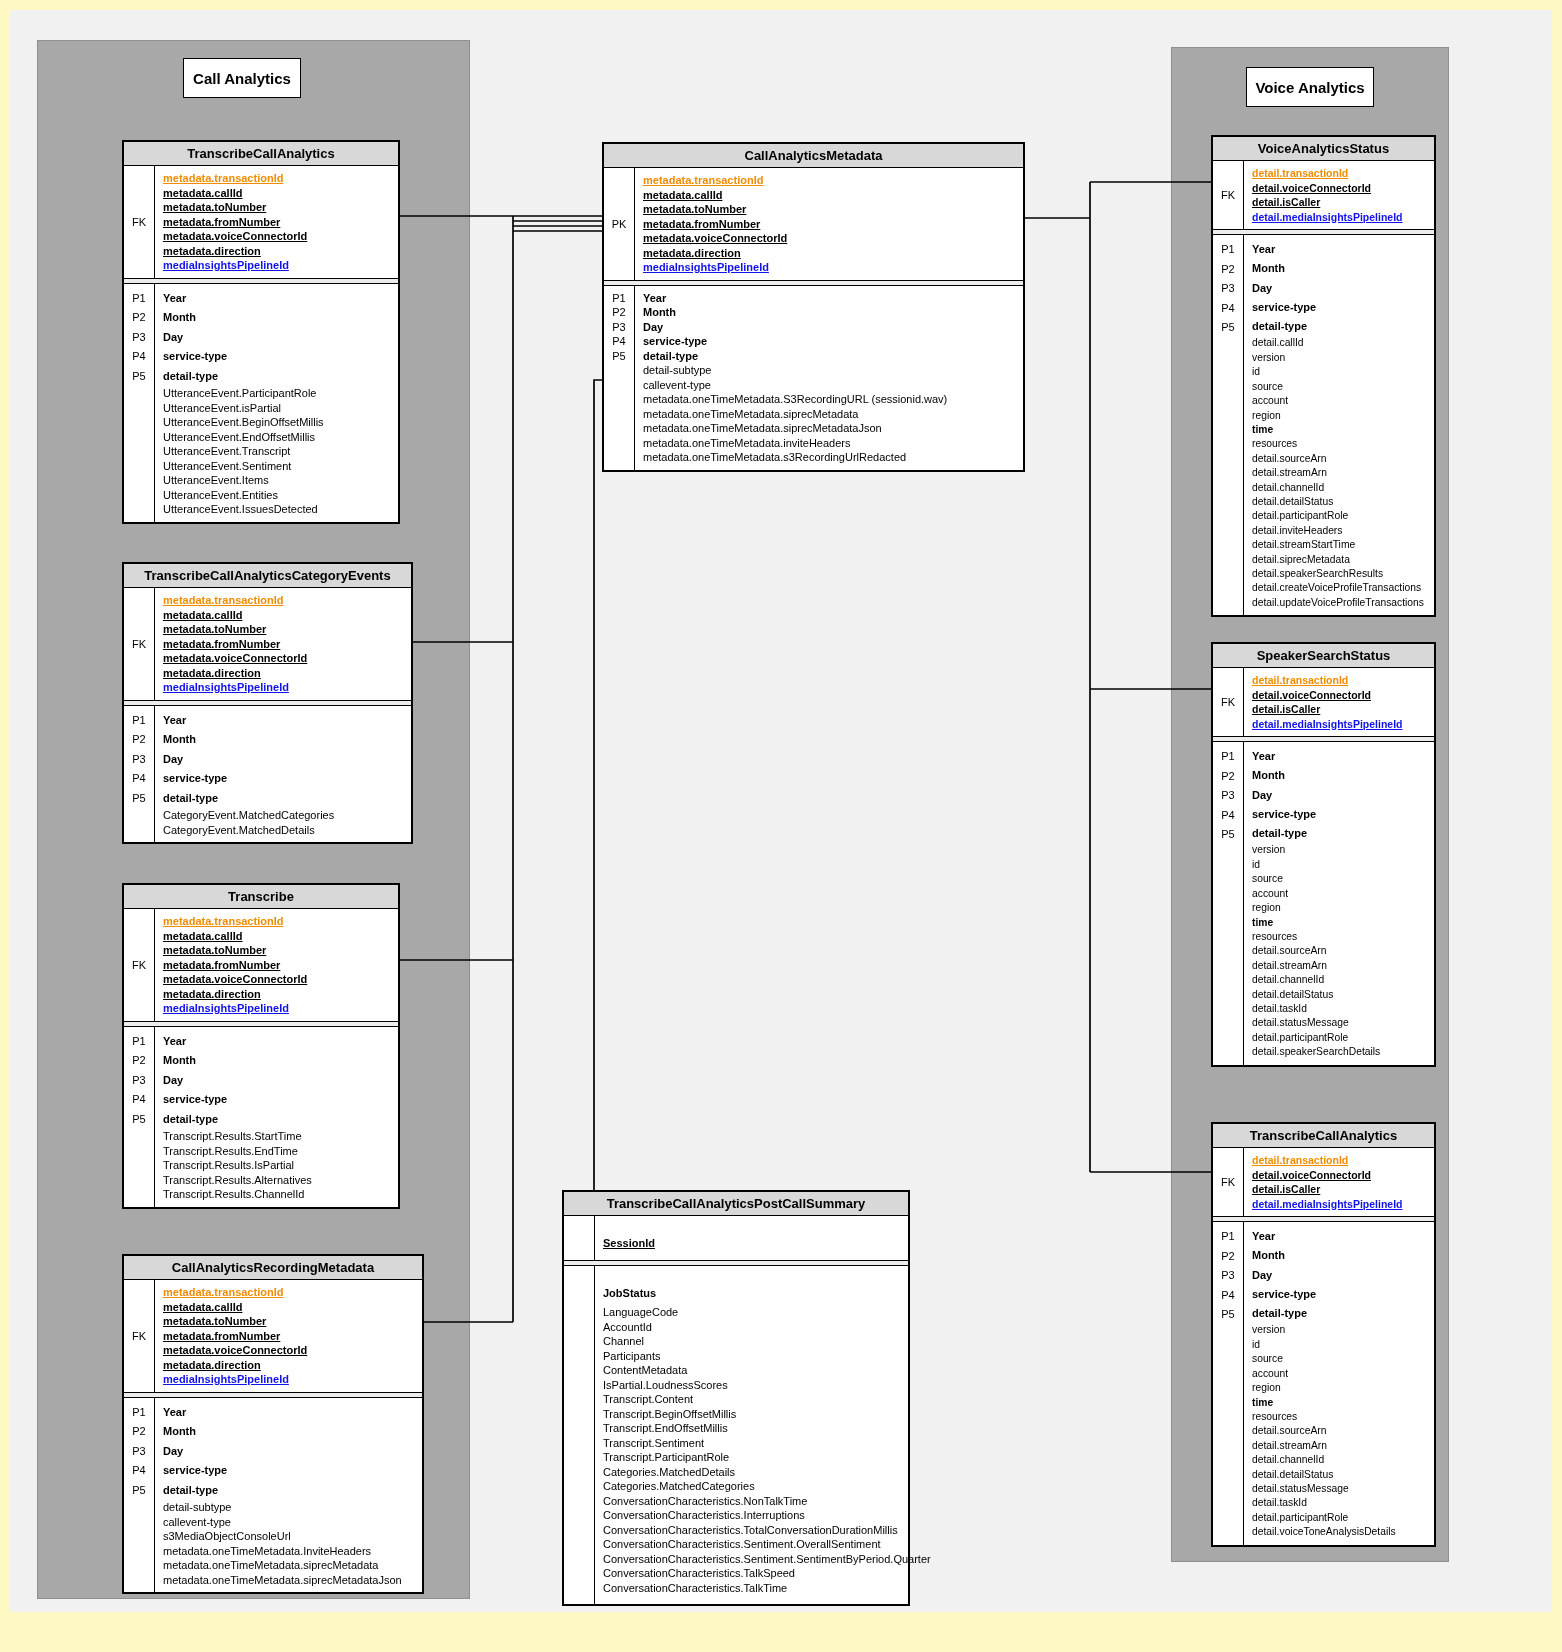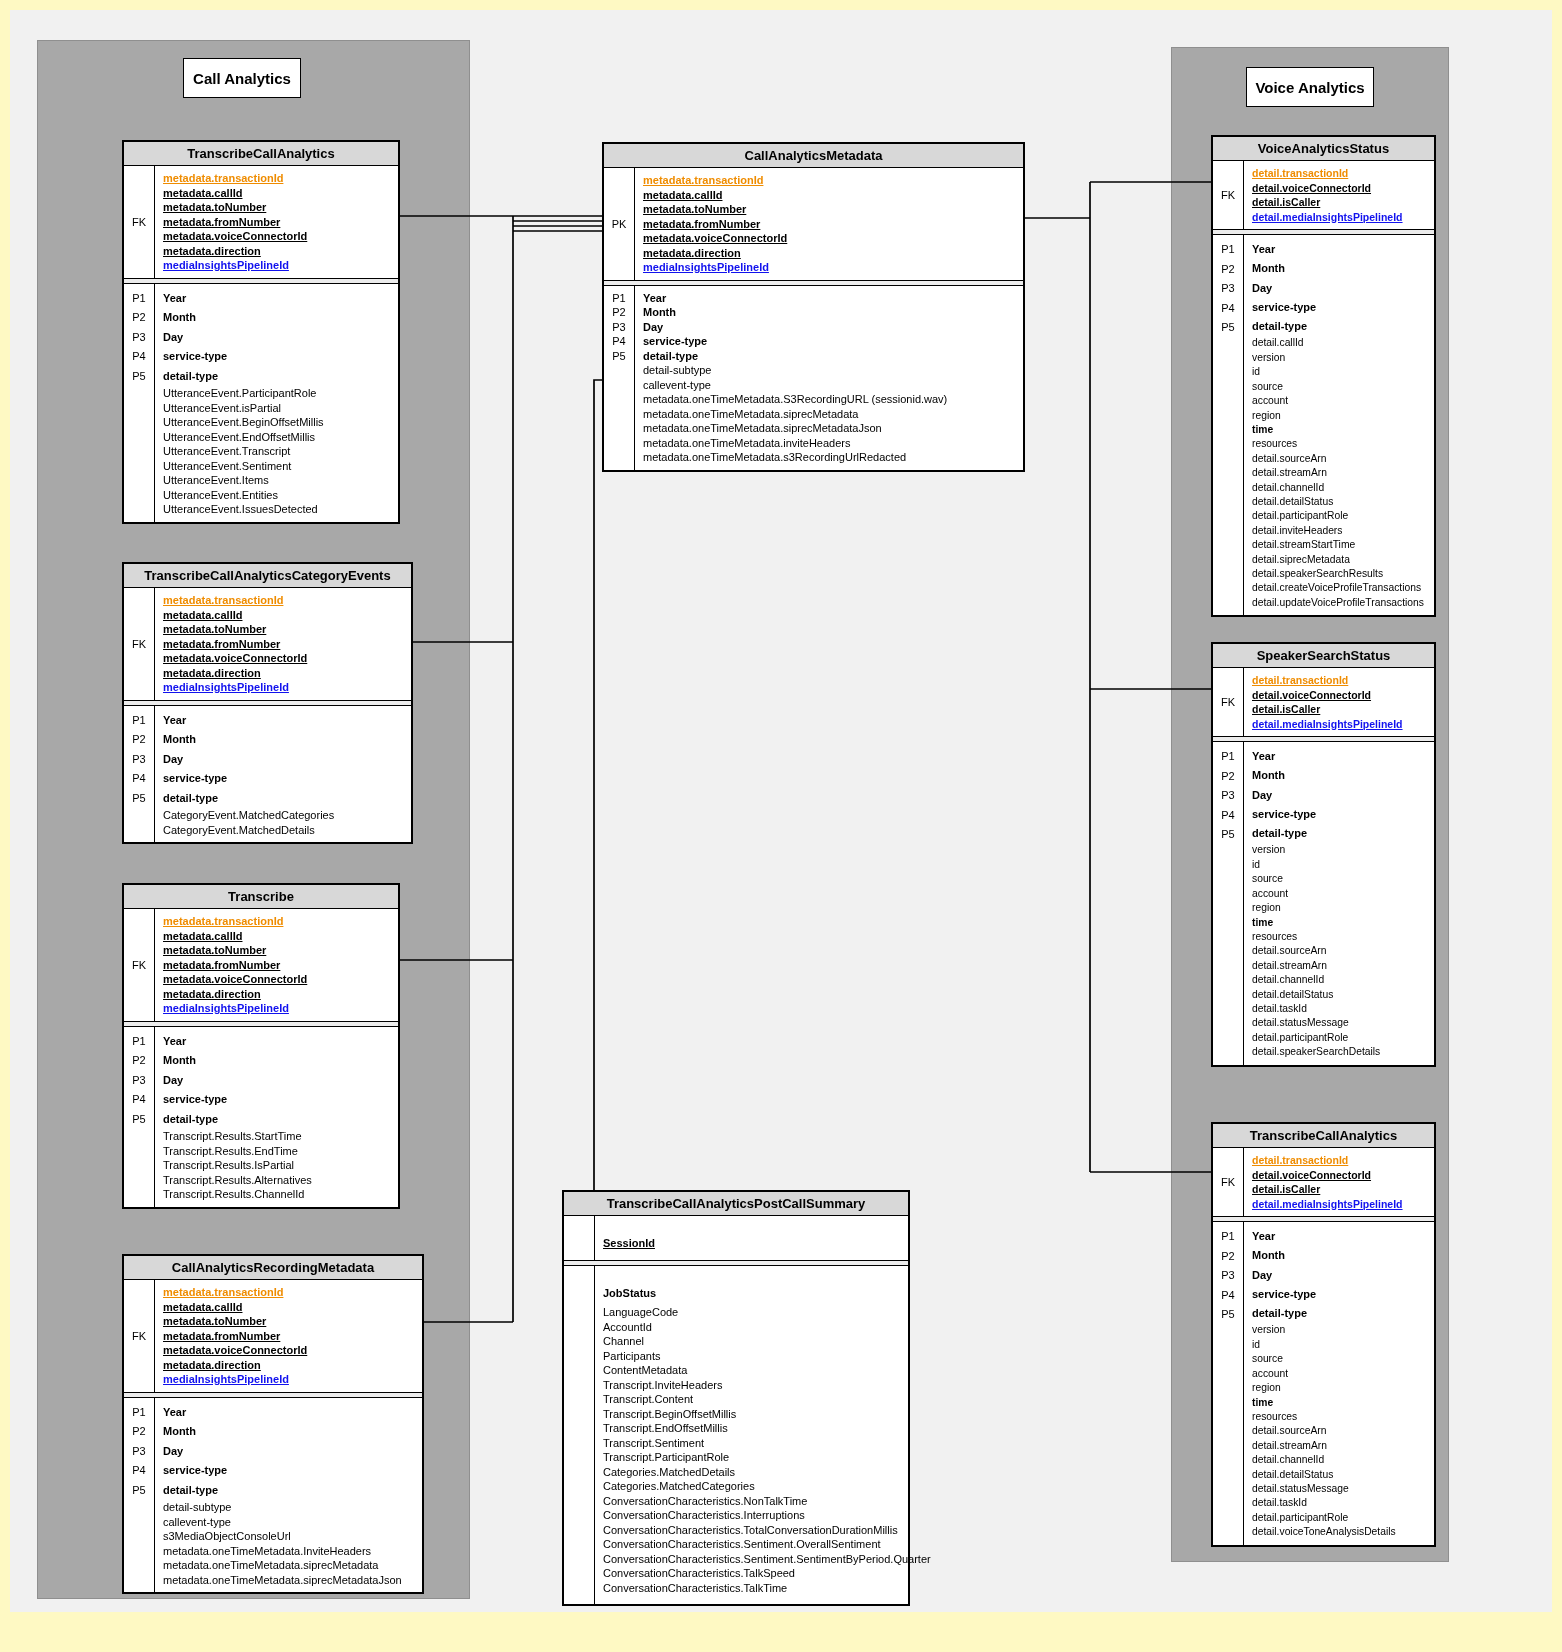--- a/index.html
+++ b/index.html
@@ -279,21 +279,21 @@
         <div class="gapbar"></div>
         <div class="sec attrsec">
           <div class="gut"></div>
           <div class="col">
             <div class="arow b" style="margin-bottom: 5px;">JobStatus</div>
             <div class="arow">LanguageCode</div>
             <div class="arow">AccountId</div>
             <div class="arow">Channel</div>
             <div class="arow">Participants</div>
             <div class="arow">ContentMetadata</div>
-            <div class="arow">Transcript.InviteHeaders</div>
+            <div class="arow">IsPartial.LoudnessScores</div>
             <div class="arow">Transcript.Content</div>
             <div class="arow">Transcript.BeginOffsetMillis</div>
             <div class="arow">Transcript.EndOffsetMillis</div>
             <div class="arow">Transcript.Sentiment</div>
             <div class="arow">Transcript.ParticipantRole</div>
             <div class="arow">Categories.MatchedDetails</div>
             <div class="arow">Categories.MatchedCategories</div>
             <div class="arow">ConversationCharacteristics.NonTalkTime</div>
             <div class="arow">ConversationCharacteristics.Interruptions</div>
             <div class="arow">ConversationCharacteristics.TotalConversationDurationMillis</div>

